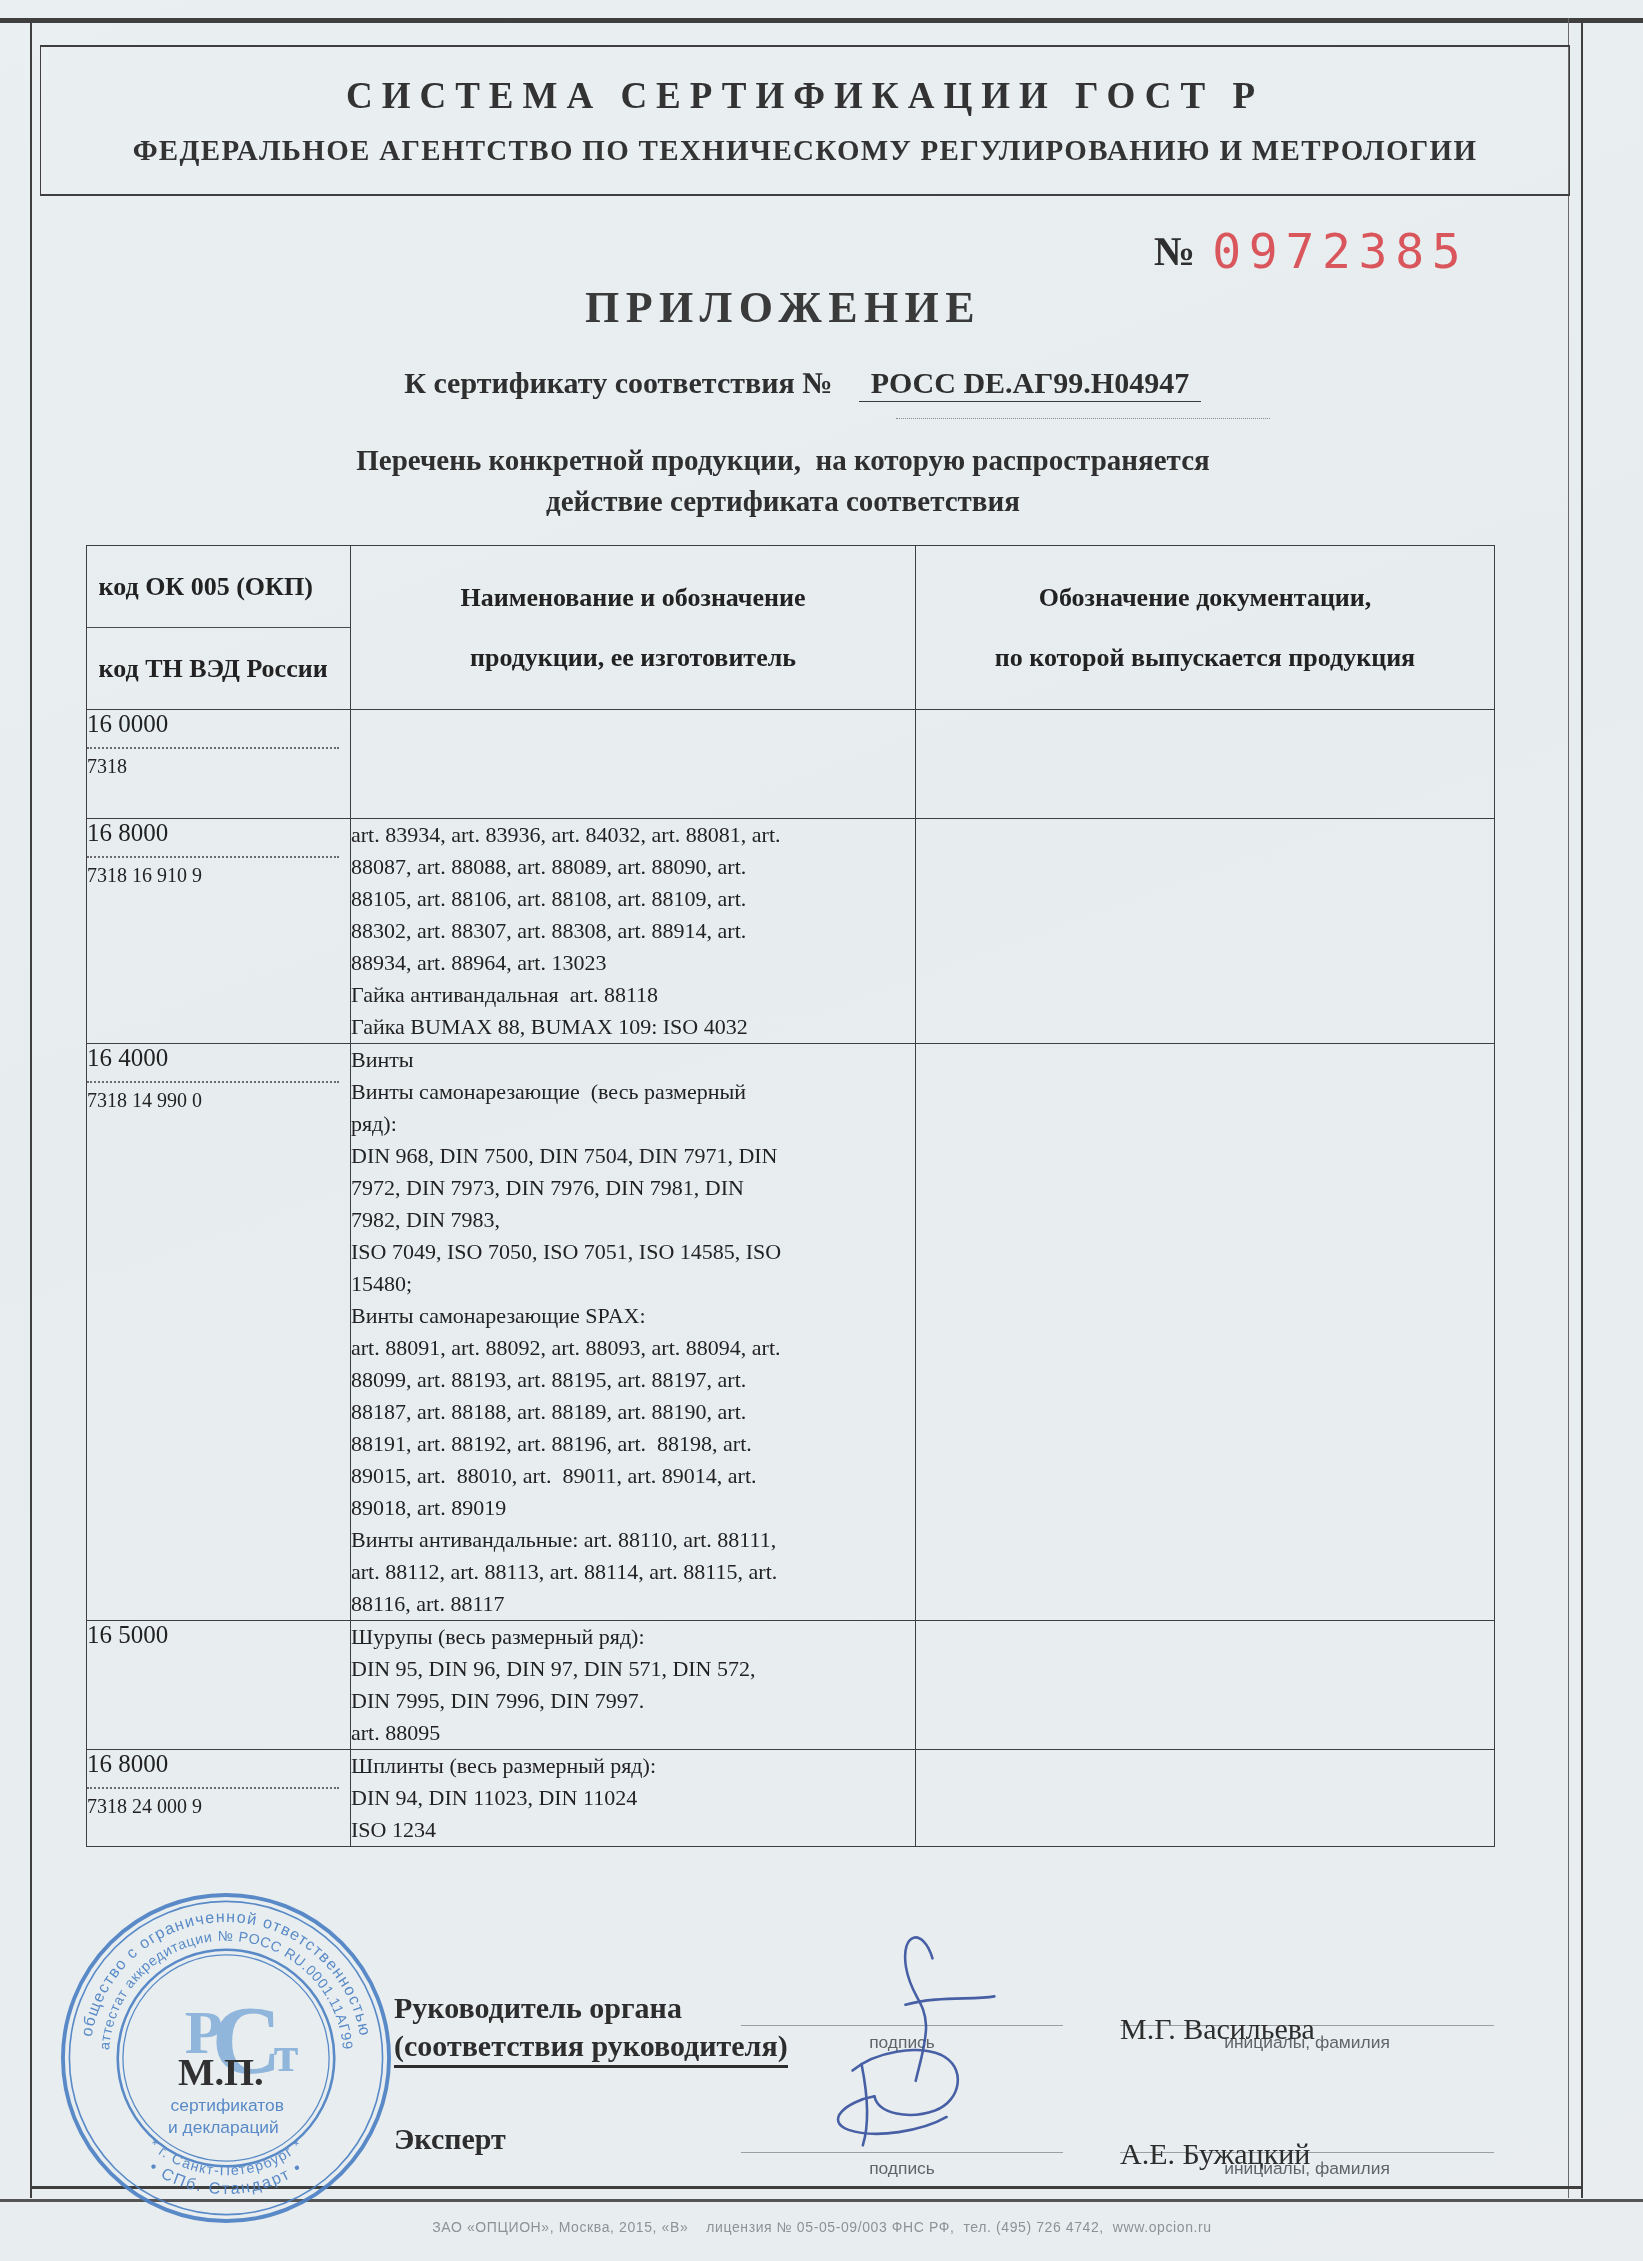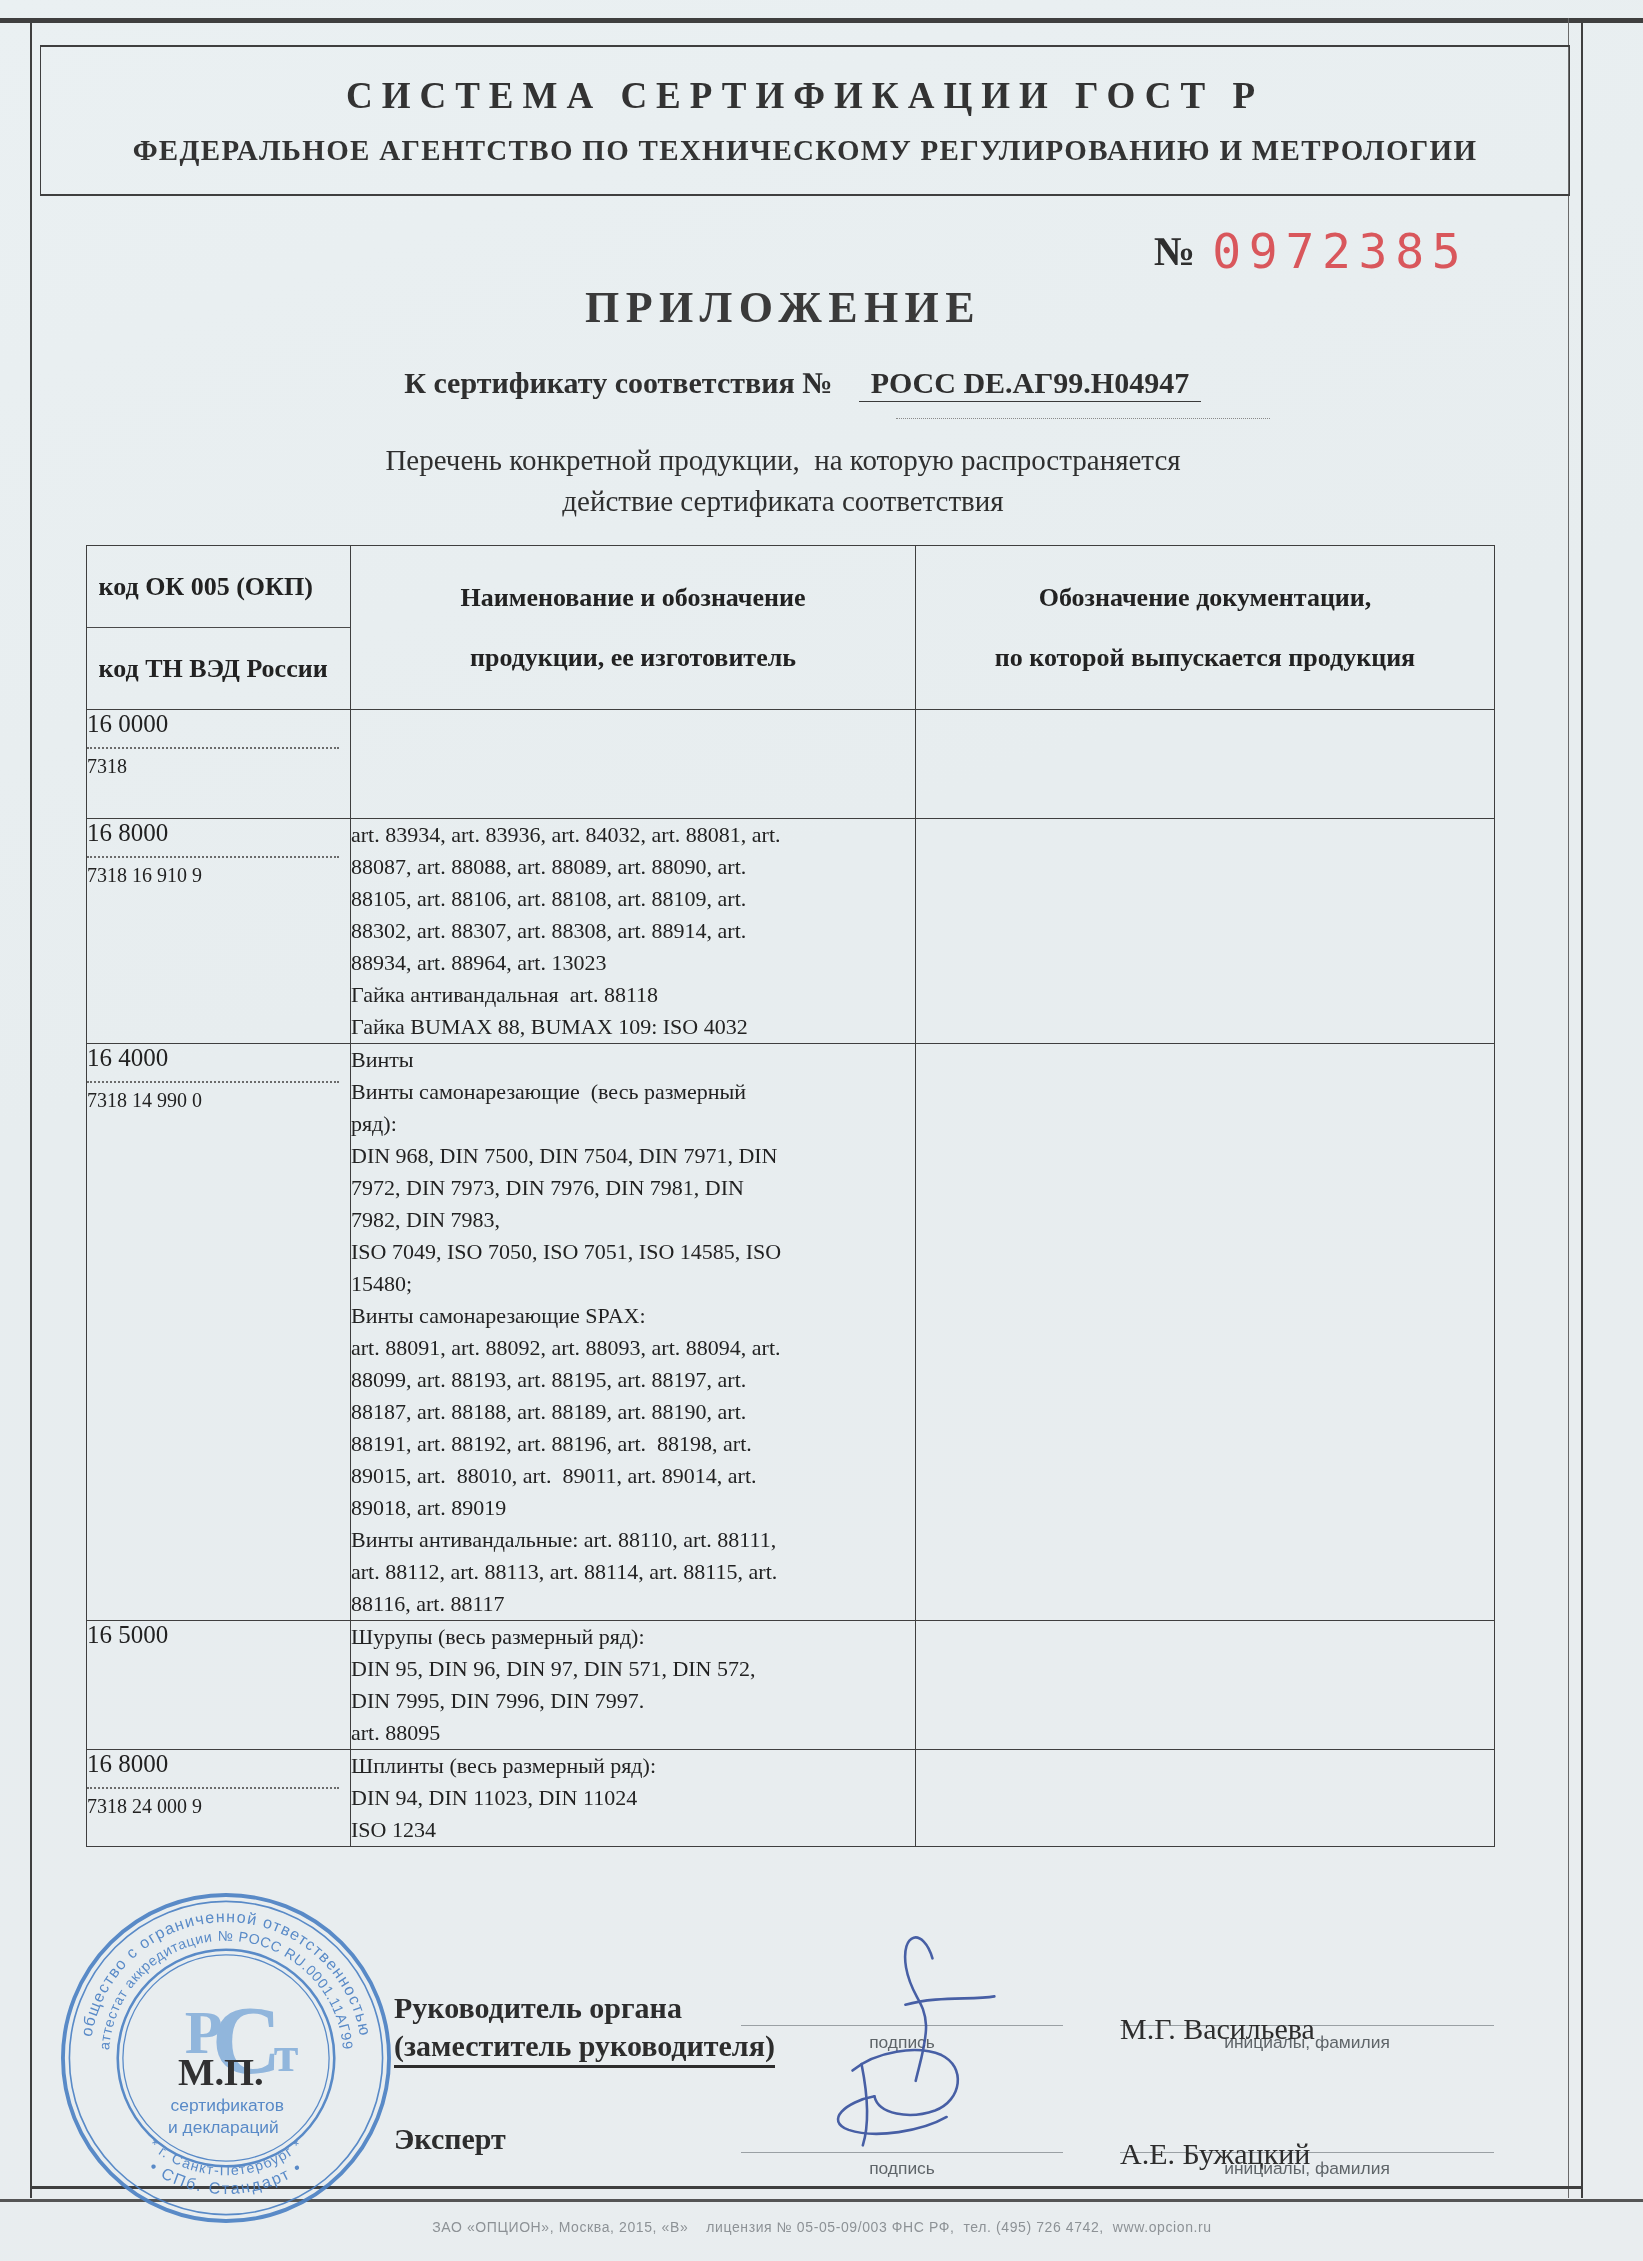--- a/index.html
+++ b/index.html
@@ -47,21 +47,21 @@
   .cert-num{
     display:inline-block;margin-left:19.3px;font-weight:bold;
     border-bottom:1.9px solid #3a3a3a;padding:0 11.6px 1.3px 11.6px;
   }
   .cert-dotted{
     position:absolute;left:896px;top:418px;width:374px;height:0;
     border-top:1.9px dotted #8a8a8a;
   }
   .subtitle{
     position:absolute;left:0;top:440px;width:1566px;text-align:center;
-    font-size:29px;font-weight:normal;color:#2f2f2f;line-height:41px;white-space:pre-wrap;
+    font-size:29px;font-weight:bold;color:#2f2f2f;line-height:41px;white-space:pre-wrap;
   }
   
   table.listing{
     position:absolute;left:86px;top:545px;width:1409px;
     border-collapse:collapse;table-layout:fixed;
     font-size:25px;color:#222;
   }
   table.listing col.c1{width:264px;}
   table.listing col.c2{width:565px;}
   table.listing col.c3{width:579px;}
@@ -254,21 +254,21 @@
             <div class="pline">DIN 94, DIN 11023, DIN 11024</div>
             <div class="pline">ISO 1234</div>
           </td>
           <td class="c3cell"></td>
         </tr>
       </tbody>
   </table>
 
   <div class="role-block">
     <div class="role-line1">Руководитель органа</div>
-    <div class="role-line2">(заместитель руководителя)</div>
+    <div class="role-line2">(соответствия руководителя)</div>
   </div>
   <div class="role-expert">Эксперт</div>
 
   <div class="sigline s1"></div>
   <div class="sigline s2"></div>
   <div class="sigline n1"></div>
   <div class="sigline n2"></div>
 
   <div class="sigcap cap-s1">подпись</div>
   <div class="sigcap cap-s2">подпись</div>

